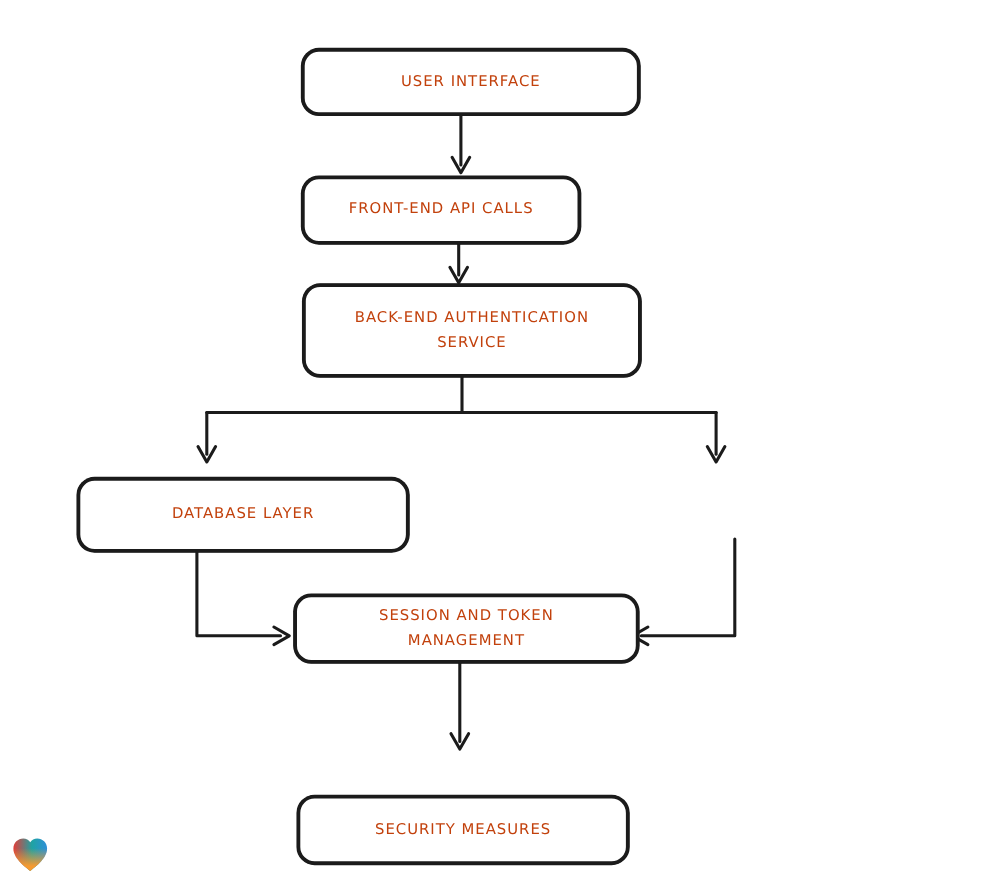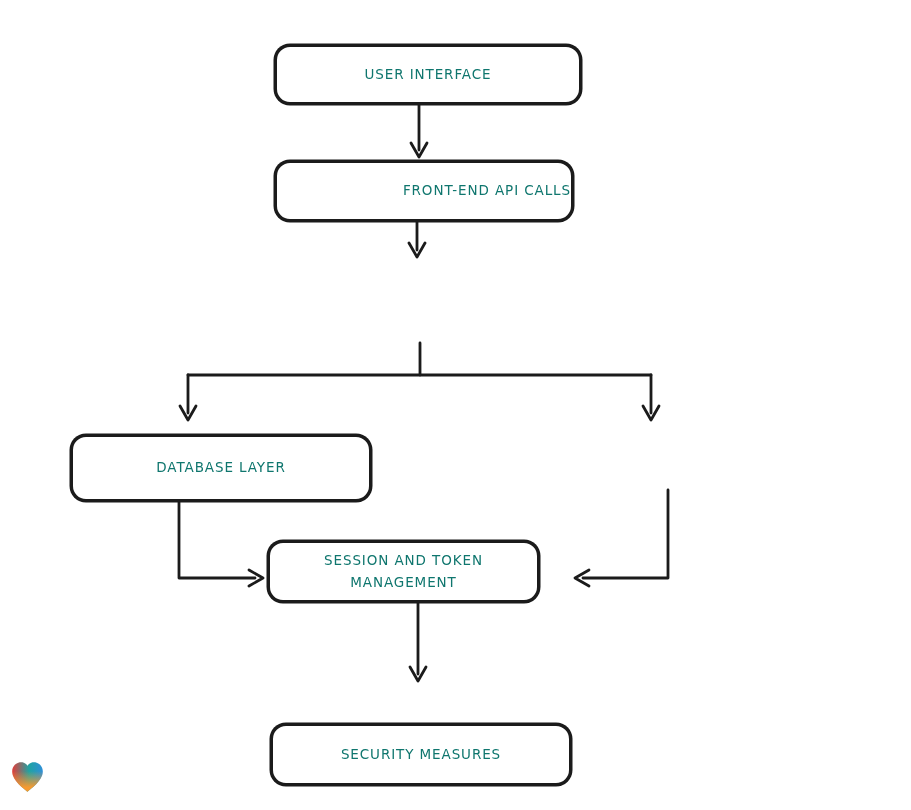--- a/index.html
+++ b/index.html
@@ -32,30 +32,30 @@
     align-items: center;
     justify-content: center;
     text-align: center;
     box-shadow: 0 0 0 0.5px #1b1b1b;
   }
   .node .label {
     display: block;
     font-size: 13.5px;
     letter-spacing: 0.9px;
     line-height: 1.6;
-    color: #0f766e;
+    color: #c2410c;
     text-transform: uppercase;
   }
   
   .n1 { left: 274px; top: 44px;  width: 308px; height: 61px; }
-  .n2 { left: 274px; top: 160px; width: 300px; height: 62px; justify-content: flex-end; }
+  .n2 { left: 274px; top: 160px; width: 254px; height: 62px; }
   .n3 { left: 275px; top: 258px; width: 308px; height: 85px; }
   .n4 { left: 70px;  top: 422px; width: 302px; height: 68px; margin-top: 12px; }
   .n5 { left: 452px; top: 422px; width: 306px; height: 68px; }
-  .n6 { left: 267px; top: 540px; width: 273px; height: 63px; }
+  .n6 { left: 267px; top: 540px; width: 314px; height: 63px; }
   .n7 { left: 270px; top: 723px; width: 302px; height: 63px; }
   .n3 .label { max-width: 238px; }
   .n6 .label { max-width: 185px; }
   .watermark {
     position: absolute;
     left: 10px;
     top: 761px;
     width: 35px;
     height: 32px;
   }
@@ -103,20 +103,23 @@
   </svg>
 
   <div class="node n1">
     <span class="label">USER INTERFACE</span>
   </div>
 
   <div class="node n2">
     <span class="label">FRONT-END API CALLS</span>
   </div>
 
+  <div class="node n3">
+    <span class="label">BACK-END AUTHENTICATION SERVICE</span>
+  </div>
 
   <div class="node n4">
     <span class="label">DATABASE LAYER</span>
   </div>
 
 
   <div class="node n6">
     <span class="label">SESSION AND TOKEN MANAGEMENT</span>
   </div>
 

